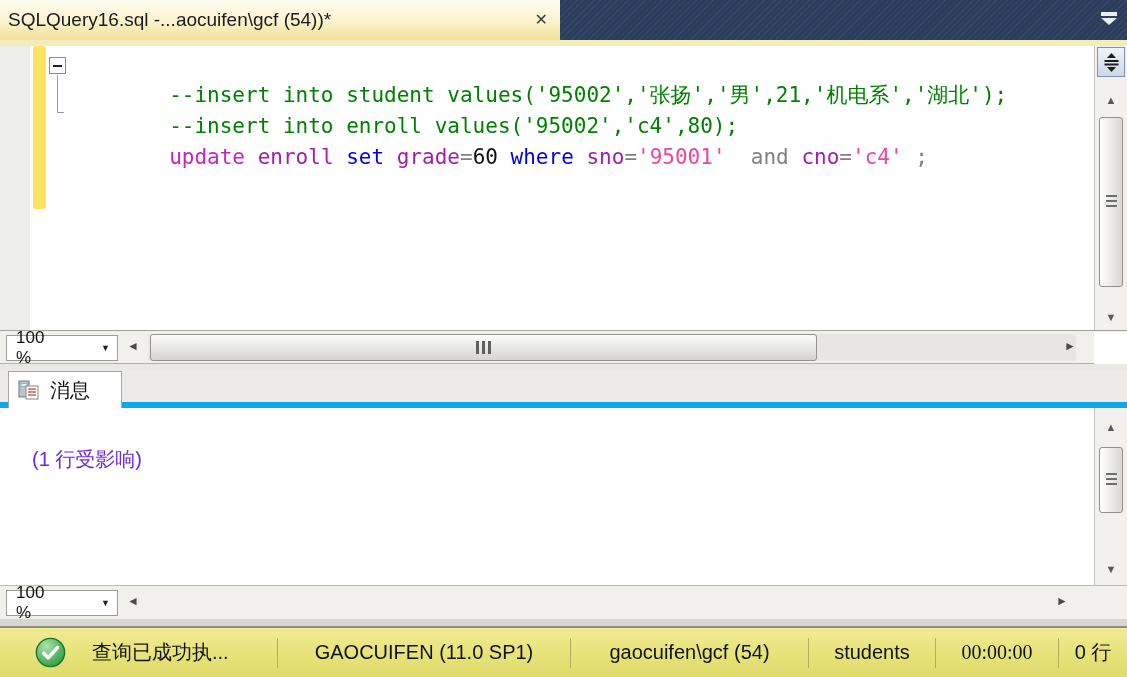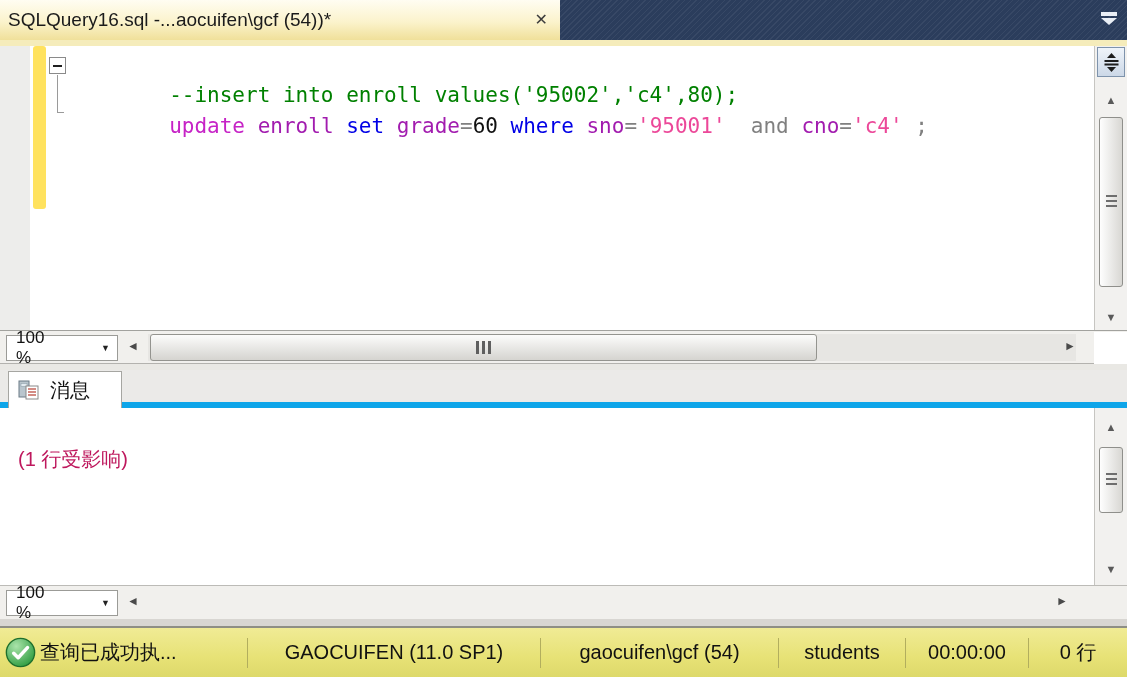--- a/index.html
+++ b/index.html
@@ -72,31 +72,31 @@
   .hcorner{position:absolute;left:1094px;top:1px;width:33px;height:32px;background:#fff;}
 
   
   .gap1{position:absolute;left:0;top:364px;width:1127px;height:6px;background:#e9e8e4;}
   .msg-tabrow{position:absolute;left:0;top:370px;width:1127px;height:38px;background:#ebeae8;
               border-bottom:6px solid #0ea5e9;box-sizing:border-box;}
   .msg-tab{position:absolute;left:8px;top:1px;width:114px;height:37px;background:#fff;border:1px solid #a6a6a2;
            border-bottom:none;box-sizing:border-box;display:flex;align-items:center;gap:9px;padding-left:8px;
            font-size:20px;color:#111;}
   .msg-pane{position:absolute;left:0;top:408px;width:1127px;height:177px;background:#fff;}
-  .msg-text{position:absolute;left:18px;top:38px;font-size:20px;color:#be185d;}
+  .msg-text{position:absolute;left:32px;top:38px;font-size:20px;color:#6d28d9;}
 
   
   .gap2{position:absolute;left:0;top:619px;width:1127px;height:9px;background:#d8d6d2;border-bottom:2px solid #8e8e85;box-sizing:border-box;}
   .statusbar{position:absolute;left:0;top:628px;width:1127px;height:49px;box-sizing:border-box;
              background:linear-gradient(#f0eb95,#e7e276 60%,#ddd96a);display:flex;align-items:center;
              font-size:20px;color:#111;}
-  .status-left{width:247px;display:flex;align-items:center;gap:4px;padding-left:5px;box-sizing:border-box;overflow:hidden;}
+  .status-left{width:247px;display:flex;align-items:center;gap:26px;padding-left:5px;box-sizing:border-box;overflow:hidden;margin-left:30px;}
   .sep{width:1px;height:30px;background:#b2ae5e;flex:none;}
   .seg{display:flex;align-items:center;justify-content:center;box-sizing:border-box;white-space:nowrap;}
-  .seg.server{width:292px;}.seg.conn{width:237px;}.seg.db{width:126px;}.seg.time{width:122px;}.seg.rows{flex:1;}
+  .seg.server{width:292px;}.seg.conn{width:237px;}.seg.db{width:126px;}.seg.time{width:122px;font-family:Liberation Serif, serif;}.seg.rows{flex:1;}
   .check-icon{width:31px;height:31px;flex:none;}
 </style>
 </head>
 <body>
 
 <div class="app">
 
   <div class="tabbar">
     <div class="tab active">
       <span class="tab-label">SQLQuery16.sql -...aocuifen\gcf (54))*</span>
@@ -111,20 +111,23 @@
 
   <div class="editor">
     <div class="glyph-margin"></div>
     <div class="change-bar"></div>
     <div class="fold-box">
       <div class="minus"></div>
     </div>
     <div class="fold-line"></div>
 
     <div class="code">
+      <div class="code-line">
+        <span class="tk-comment">--insert into student values('95002','张扬','男',21,'机电系','湖北');</span>
+      </div>
       <div class="code-line">
         <span class="tk-comment">--insert into enroll values('95002','c4',80);</span>
       </div>
       <div class="code-line">
         <span class="tk-keyword-magenta">update </span><span class="tk-identifier">enroll </span><span class="tk-keyword">set </span><span class="tk-identifier">grade</span><span class="tk-operator">=</span><span class="tk-number">60 </span><span class="tk-keyword">where </span><span class="tk-identifier">sno</span><span class="tk-operator">=</span><span class="tk-string">'95001'</span><span class="tk-operator">  and </span><span class="tk-identifier">cno</span><span class="tk-operator">=</span><span class="tk-string">'c4'</span><span class="tk-operator"> ;</span>
       </div>
     </div>
 
     <div class="vsb ed">
       <div class="split-btn">

